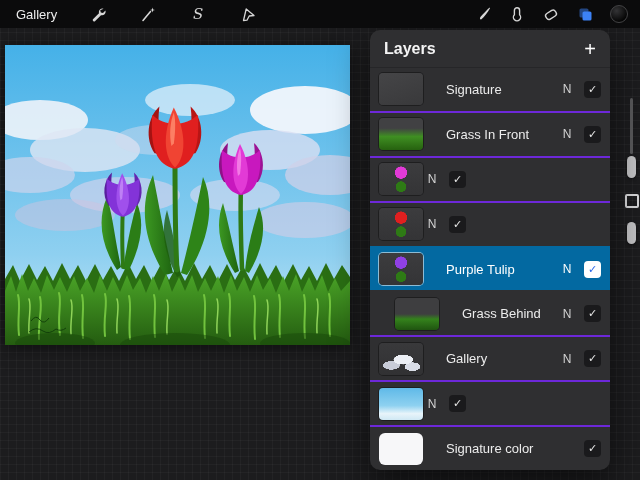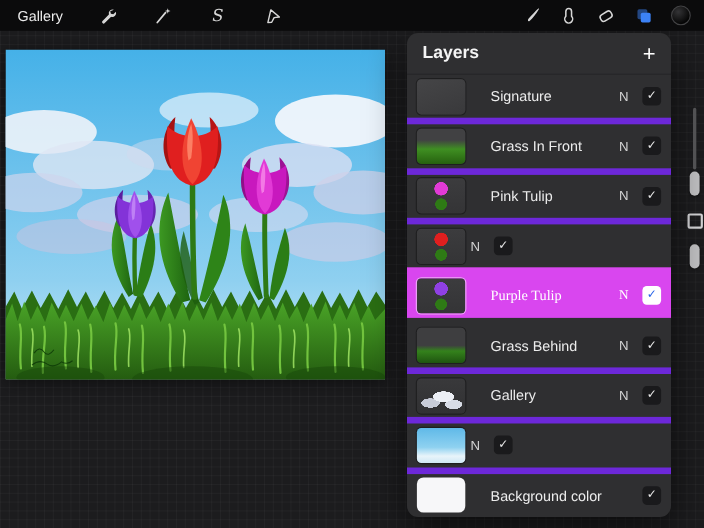--- a/index.html
+++ b/index.html
@@ -35,24 +35,24 @@
   .layers-panel { position:absolute; left:370px; top:30px; width:240px; height:440px;
     background:#2f2f31; border-radius:10px; overflow:hidden; z-index:5;
     box-shadow:0 12px 36px rgba(0,0,0,.6); }
   .panel-header { height:38px; display:flex; align-items:center; justify-content:space-between;
     padding:0 14px; border-bottom:1px solid #262628; box-sizing:border-box; }
   .panel-title { font-size:16px; font-weight:bold; color:#f4f4f4; }
   .add-btn { font-size:20px; font-weight:300; color:#ffffff; line-height:1; cursor:default; }
 
   .layers-list { display:flex; flex-direction:column; height:402px; }
   .layer-row { flex:1 1 0; display:flex; align-items:center; padding:0 9px;
-    border-top:6px solid #6d28d9; box-sizing:border-box; position:relative; }
+    border-top:2px solid #6d28d9; box-sizing:border-box; position:relative; }
   .layer-row:first-child { border-top:none; }
-  .layer-row.selected { background:#d946ef; border-top-color:transparent;font-family:Liberation Serif, serif; }
-  .layer-row.selected + .layer-row { border-top-color:transparent; }
+  .layer-row.selected { background:#0369a1; border-top-color:transparent; }
+  .layer-row.selected + .layer-row { border-top-color:transparent;margin-left:16px; }
 
   .thumb { width:44px; height:32px; border-radius:4px; background:#4a4a4c; flex:none;
     box-shadow:0 0 0 1px rgba(0,0,0,.35); }
   .selected .thumb { box-shadow:0 0 0 1px rgba(255,255,255,.55); }
   .layer-name { margin-left:23px; font-size:13px; color:#ececec; flex:1; white-space:nowrap; }
   .selected .layer-name { color:#ffffff; }
   .blend { width:18px; text-align:center; font-size:12px; color:#d4d4d4; margin-right:8px; }
   .selected .blend { color:#ffffff; }
   .checkbox { width:17px; height:17px; border-radius:4px; background:#1a1a1c; flex:none;
     display:flex; align-items:center; justify-content:center; }
@@ -281,21 +281,20 @@
     <div class="thumb thumb-grass-in-front"></div>
     <div class="layer-name">Grass In Front</div>
     <div class="blend">N</div>
     <div class="checkbox">
       <span class="check-icon">✓</span>
     </div>
   </div>
 
   <div class="layer-row">
     <div class="thumb thumb-pink-tulip"></div>
-    <div class="layer-name">Pink Tulip</div>
     <div class="blend">N</div>
     <div class="checkbox">
       <span class="check-icon">✓</span>
     </div>
   </div>
 
   <div class="layer-row">
     <div class="thumb thumb-red-tulip"></div>
     <div class="blend">N</div>
     <div class="checkbox">
@@ -333,21 +332,21 @@
   <div class="layer-row">
     <div class="thumb thumb-sky"></div>
     <div class="blend">N</div>
     <div class="checkbox">
       <span class="check-icon">✓</span>
     </div>
   </div>
 
   <div class="layer-row">
     <div class="thumb thumb-background-color"></div>
-    <div class="layer-name">Background color</div>
+    <div class="layer-name">Signature color</div>
 
     <div class="checkbox">
       <span class="check-icon">✓</span>
     </div>
   </div>
 </div>
 </div>
 
 <div class="side-controls">
   <div class="side-track"></div>

